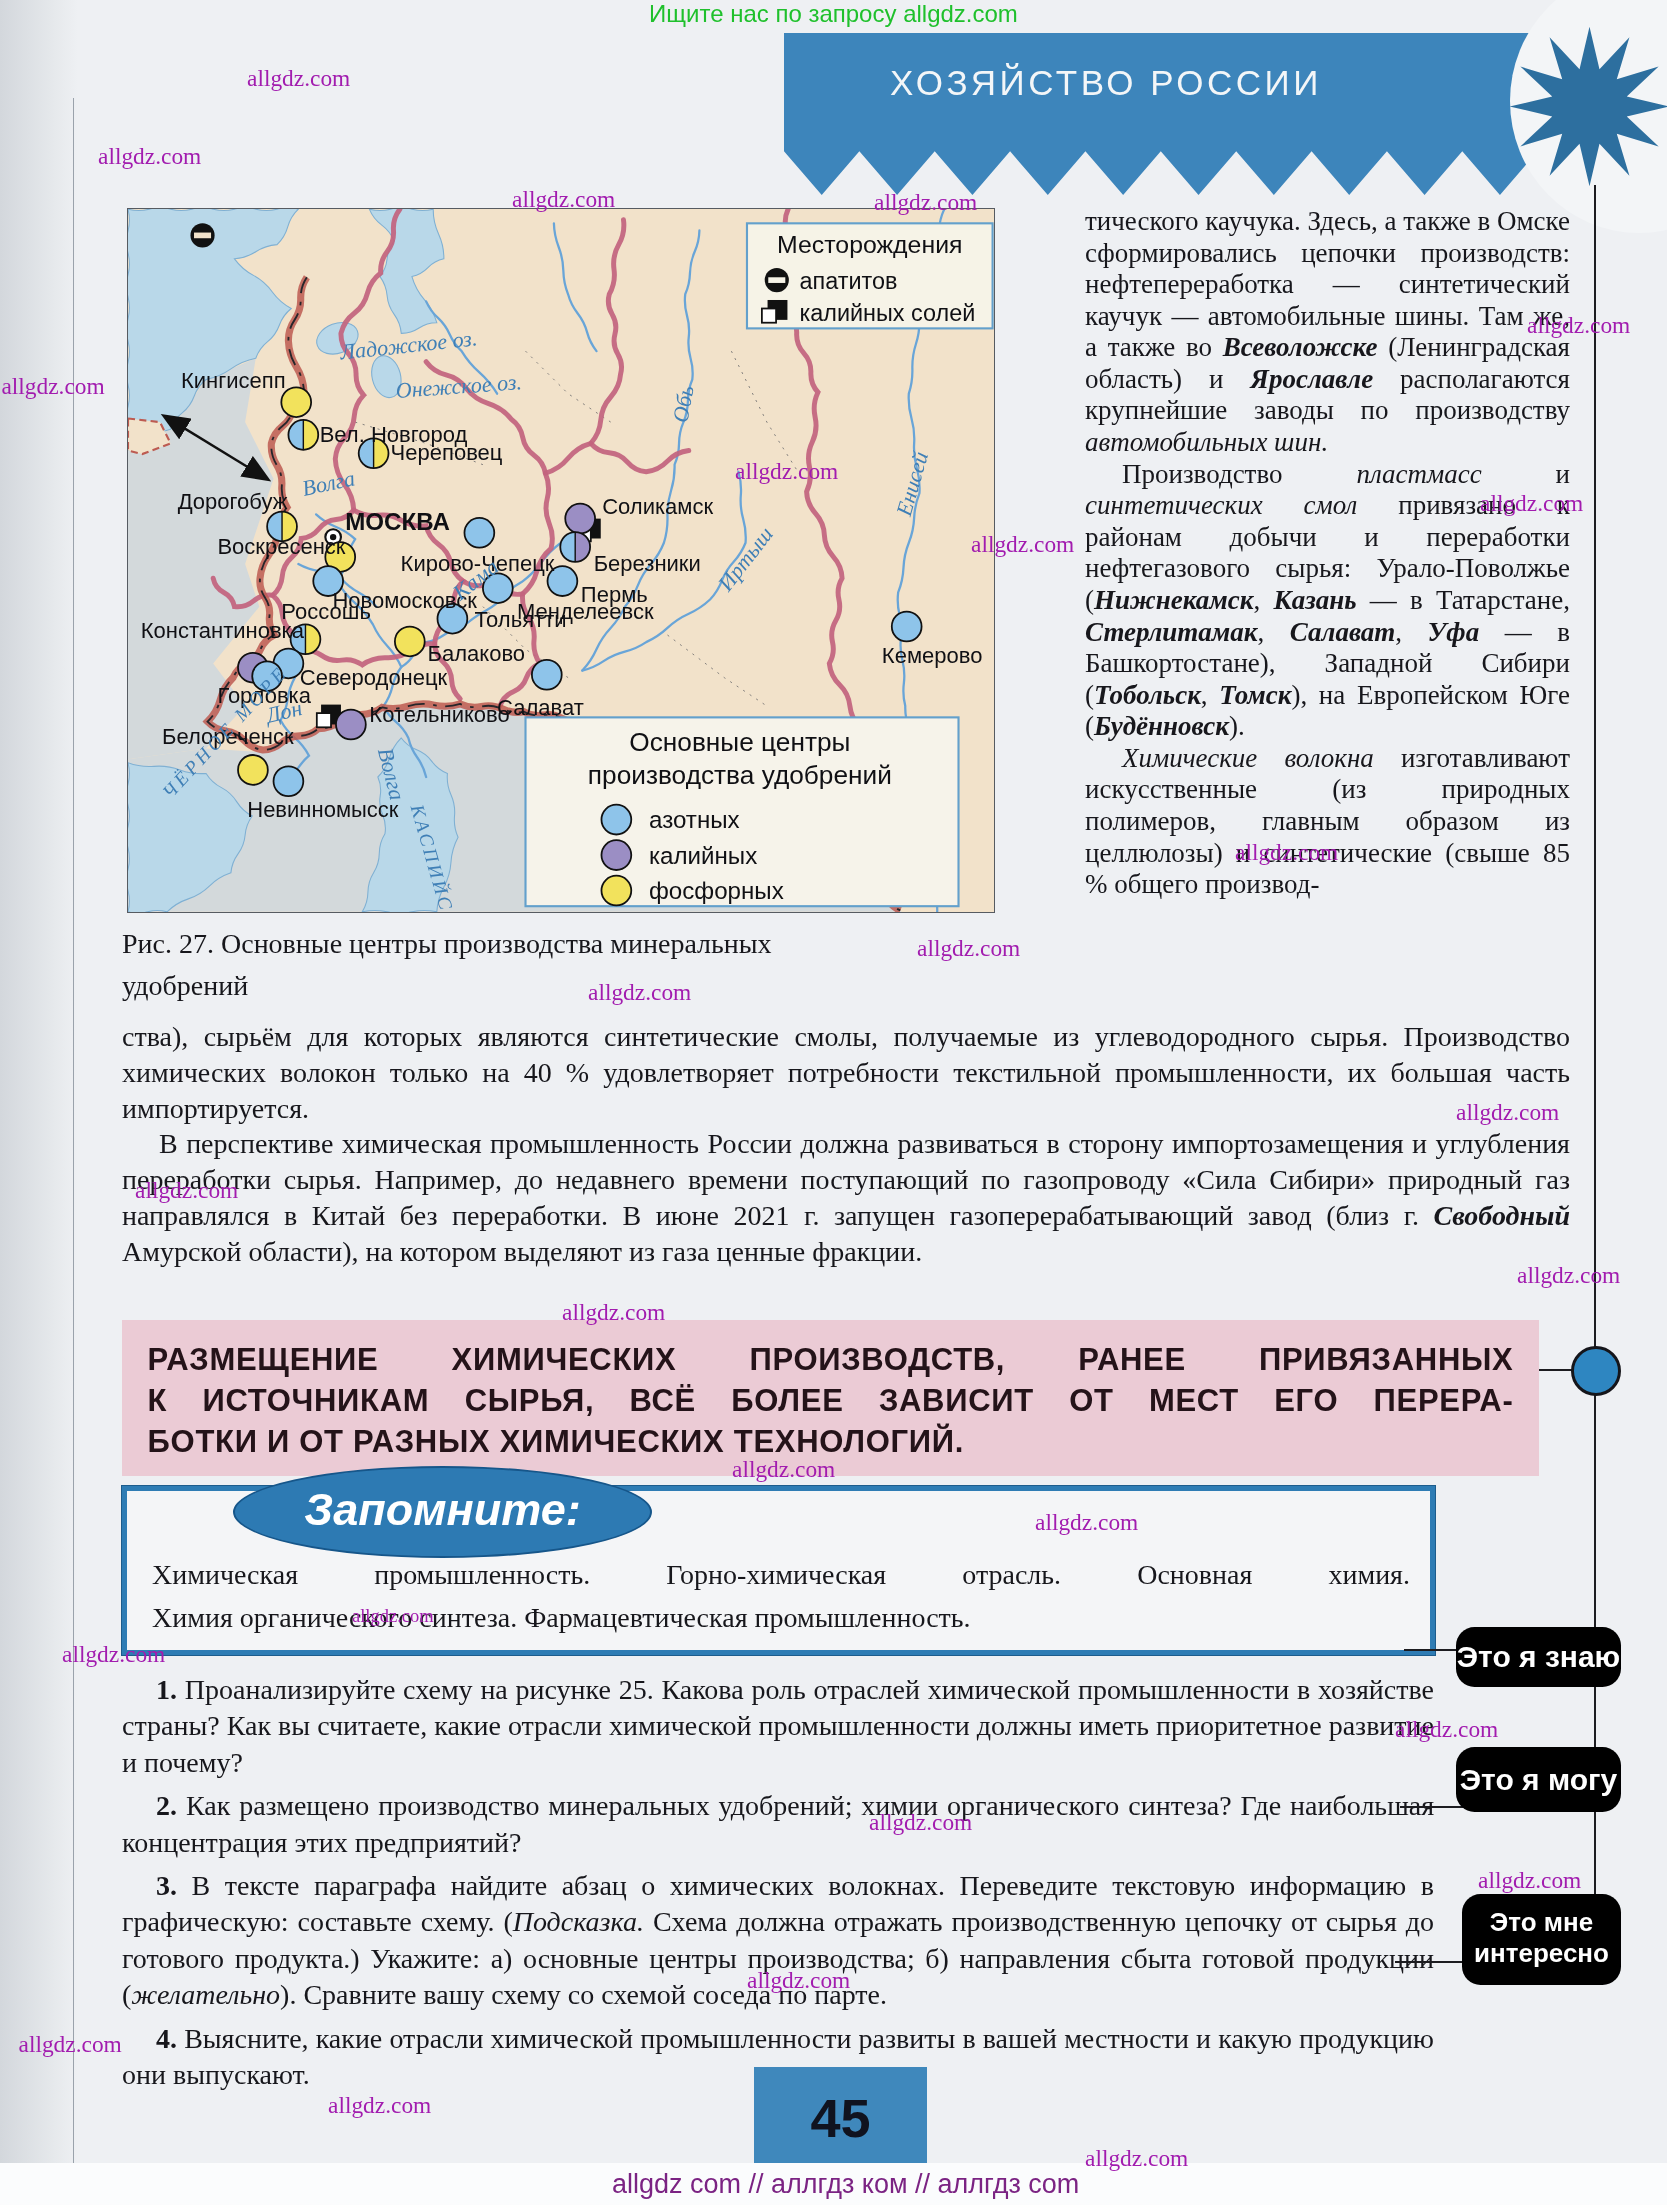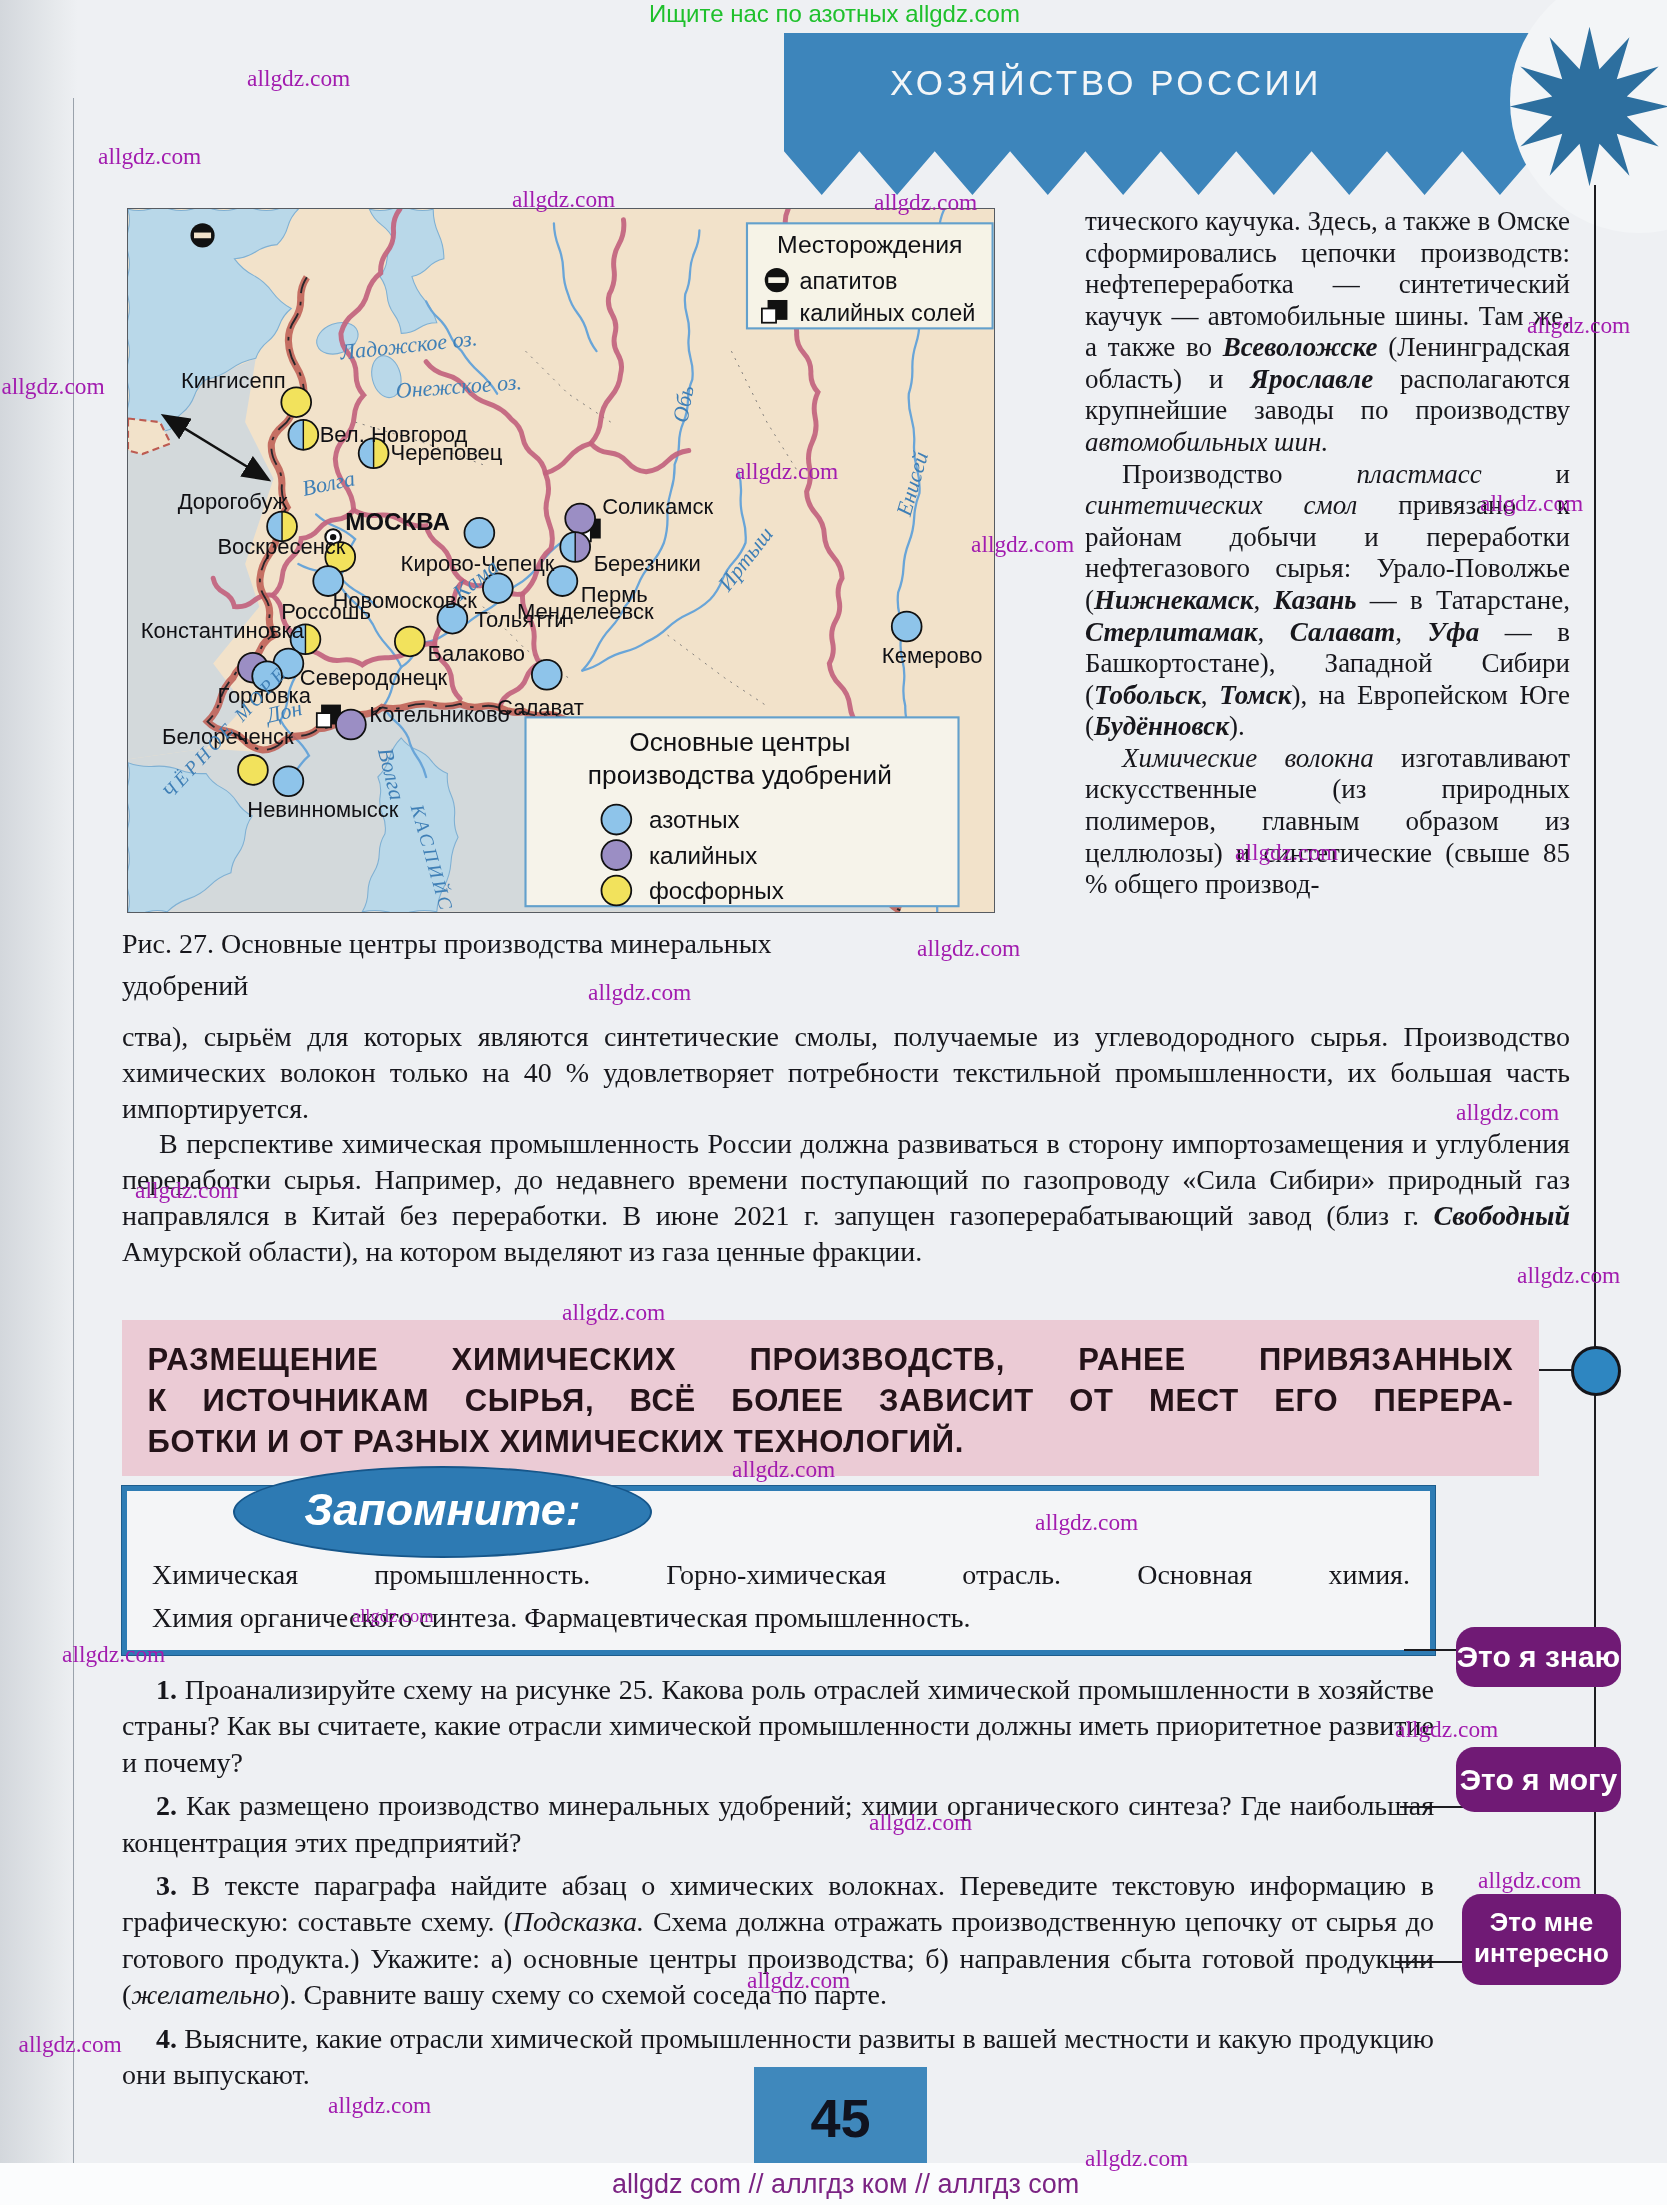--- a/index.html
+++ b/index.html
@@ -21,21 +21,21 @@
   #banner-title{padding:30px 213px 0 28px;text-align:center;color:#f3f6f8;
     font-family:"Liberation Sans",sans-serif;font-size:35px;font-weight:500;letter-spacing:3.5px;white-space:nowrap;}
   #hdr-circle{left:1510px;top:-31px;width:258px;height:264px;border-radius:50%;
               background:#f3f5f7;z-index:2;}
   #star-svg{left:1503px;top:20px;width:173px;height:173px;z-index:3;}
   
   #vline{left:1594px;top:185px;width:2.1px;height:1732px;background:#1c1c20;z-index:4;}
   .connector{height:2.1px;background:#1c1c20;z-index:4;}
   #idea-dot{left:1571px;top:1346px;width:44px;height:44px;border-radius:50%;
             background:#2e86c1;border:3.5px solid #15151a;z-index:6;}
-  .tab{position:absolute;background:#701a75;border-radius:18.5px;color:#fff;z-index:7;
+  .tab{position:absolute;background:#000000;border-radius:18.5px;color:#fff;z-index:7;
        font-family:"Liberation Sans",sans-serif;font-weight:bold;text-align:center;}
   #tab-know{left:1456px;top:1627px;width:165px;height:60px;font-size:30px;line-height:60px;}
   #tab-can{left:1456px;top:1747px;width:165px;height:65px;font-size:30px;line-height:65px;}
   #tab-interest{left:1462px;top:1894px;width:159px;height:91px;font-size:26px;line-height:1.2;
                 padding-top:12.8px;box-sizing:border-box;}
   
   #map-host{left:128px;top:209px;width:866px;height:703px;outline:1.4px solid #565b61;z-index:2;background:#f2e2ca;}
   
   #caption{left:122px;top:923px;width:696px;font-size:28px;line-height:1.5;}
   
@@ -78,21 +78,21 @@
   .wm.small{font-size:18.5px;}
 </style>
 </head>
 <body>
 
 <div id="page">
 
   <div class="abs" id="spine"></div>
   <div class="abs" id="spine-line"></div>
 
-  <div class="abs" id="top-note">Ищите нас по азотных allgdz.com</div>
+  <div class="abs" id="top-note">Ищите нас по запросу allgdz.com</div>
 
   <div class="abs" id="banner">
     <div id="banner-title">ХОЗЯЙСТВО РОССИИ</div>
   </div>
   <div class="abs" id="hdr-circle"></div>
   <svg class="abs" id="star-svg" viewBox="-130 -130 260 260">
       <polygon points="0.0,-120.0 15.0,-56.0 60.0,-103.9 41.0,-41.0 103.9,-60.0 56.0,-15.0 120.0,0.0 56.0,15.0 103.9,60.0 41.0,41.0 60.0,103.9 15.0,56.0 0.0,120.0 -15.0,56.0 -60.0,103.9 -41.0,41.0 -103.9,60.0 -56.0,15.0 -120.0,0.0 -56.0,-15.0 -103.9,-60.0 -41.0,-41.0 -60.0,-103.9 -15.0,-56.0" fill="#2d6f9f"></polygon>
     </svg>
 
   <div class="abs" id="vline"></div>

